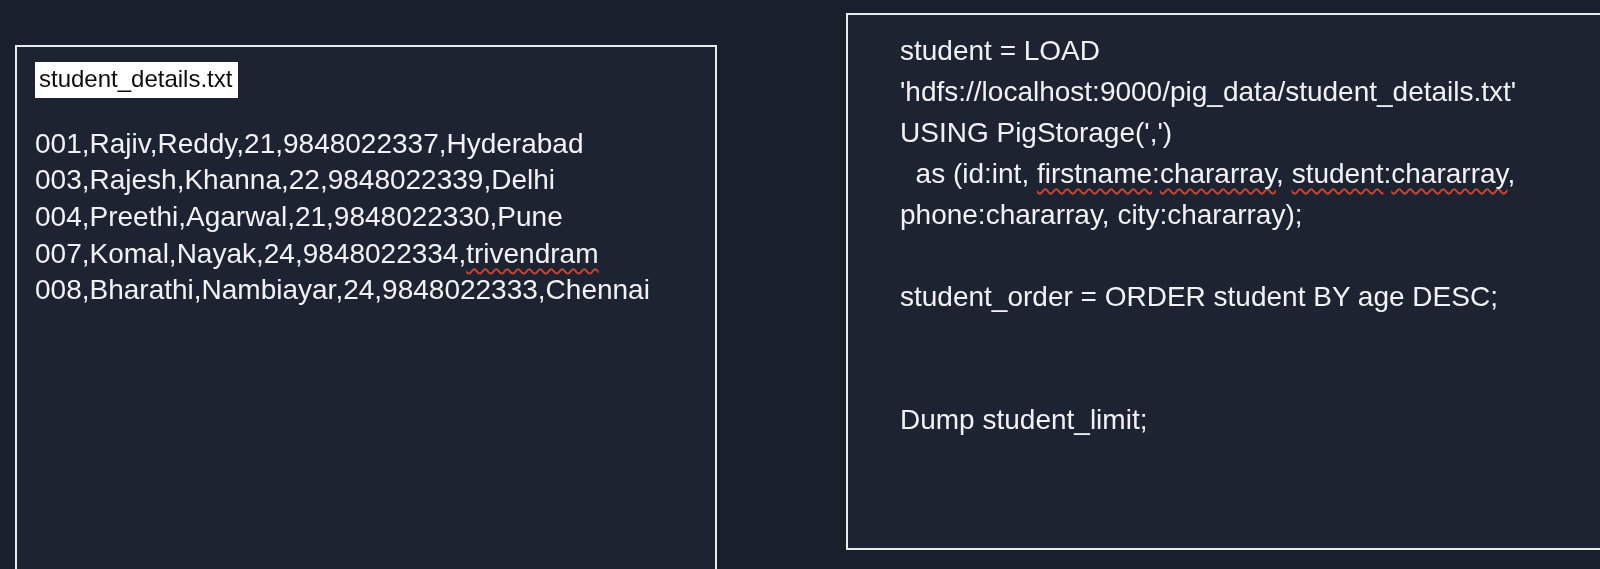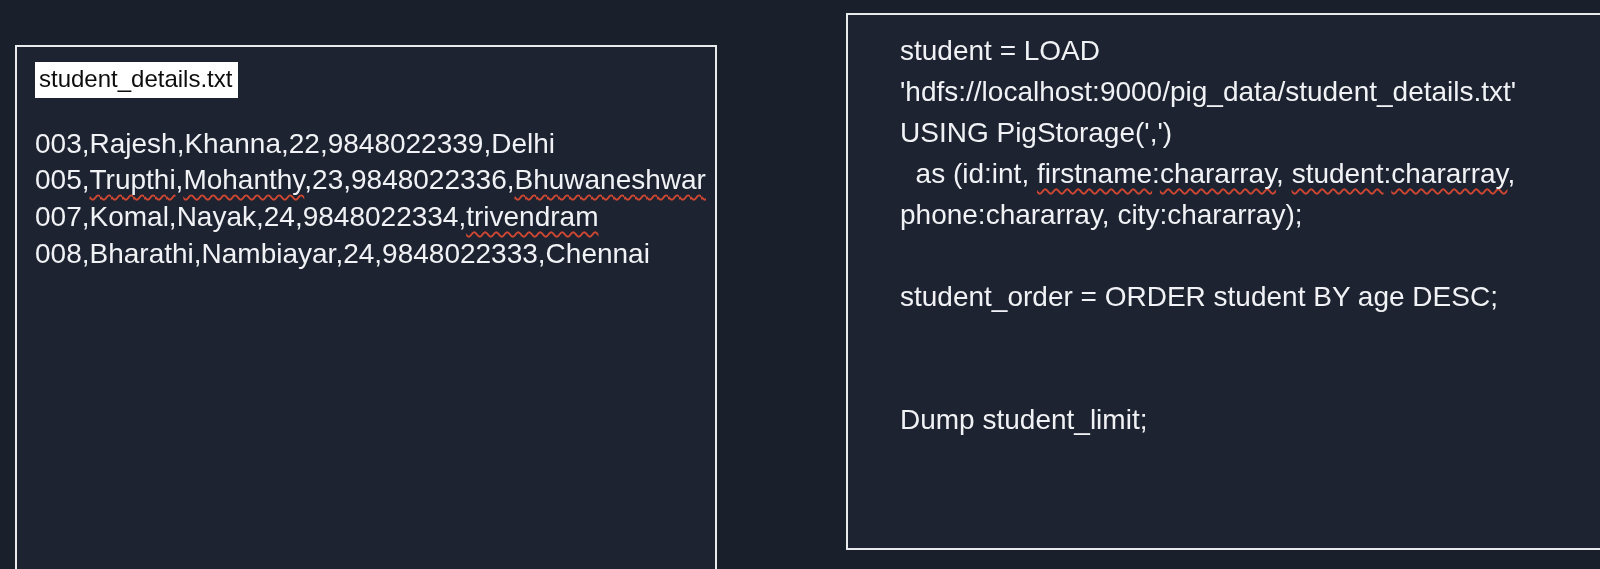--- a/index.html
+++ b/index.html
@@ -59,22 +59,23 @@
     text-decoration-skip-ink:none;
   }
 </style>
 </head>
 <body>
 
 <div class="panel panel-left">
   <div class="panel-left-inner">
     <span class="file-title">student_details.txt</span>
     <div class="file-lines">
+        <div class="file-line"><span>001,Rajiv,Reddy,21,9848022337,Hyderabad</span></div>
         <div class="file-line"><span>003,Rajesh,Khanna,22,9848022339,Delhi</span></div>
-        <div class="file-line"><span>005,</span><span class="sq">Trupthi</span><span>,</span><span class="sq">Mohanthy</span><span>,23,9848022336,</span><span class="sq">Bhuwaneshwar</span></div>
+        <div class="file-line"><span>004,Preethi,Agarwal,21,9848022330,Pune</span></div>
         <div class="file-line"><span>007,Komal,Nayak,24,9848022334,</span><span class="sq">trivendram</span></div>
         <div class="file-line"><span>008,Bharathi,Nambiayar,24,9848022333,Chennai</span></div>
       </div>
   </div>
 </div>
 
 <div class="panel panel-right">
   <div class="panel-right-inner">
       <div class="code-line"><span>student = LOAD</span></div>
       <div class="code-line"><span>'hdfs://localhost:9000/pig_data/student_details.txt'</span></div>

